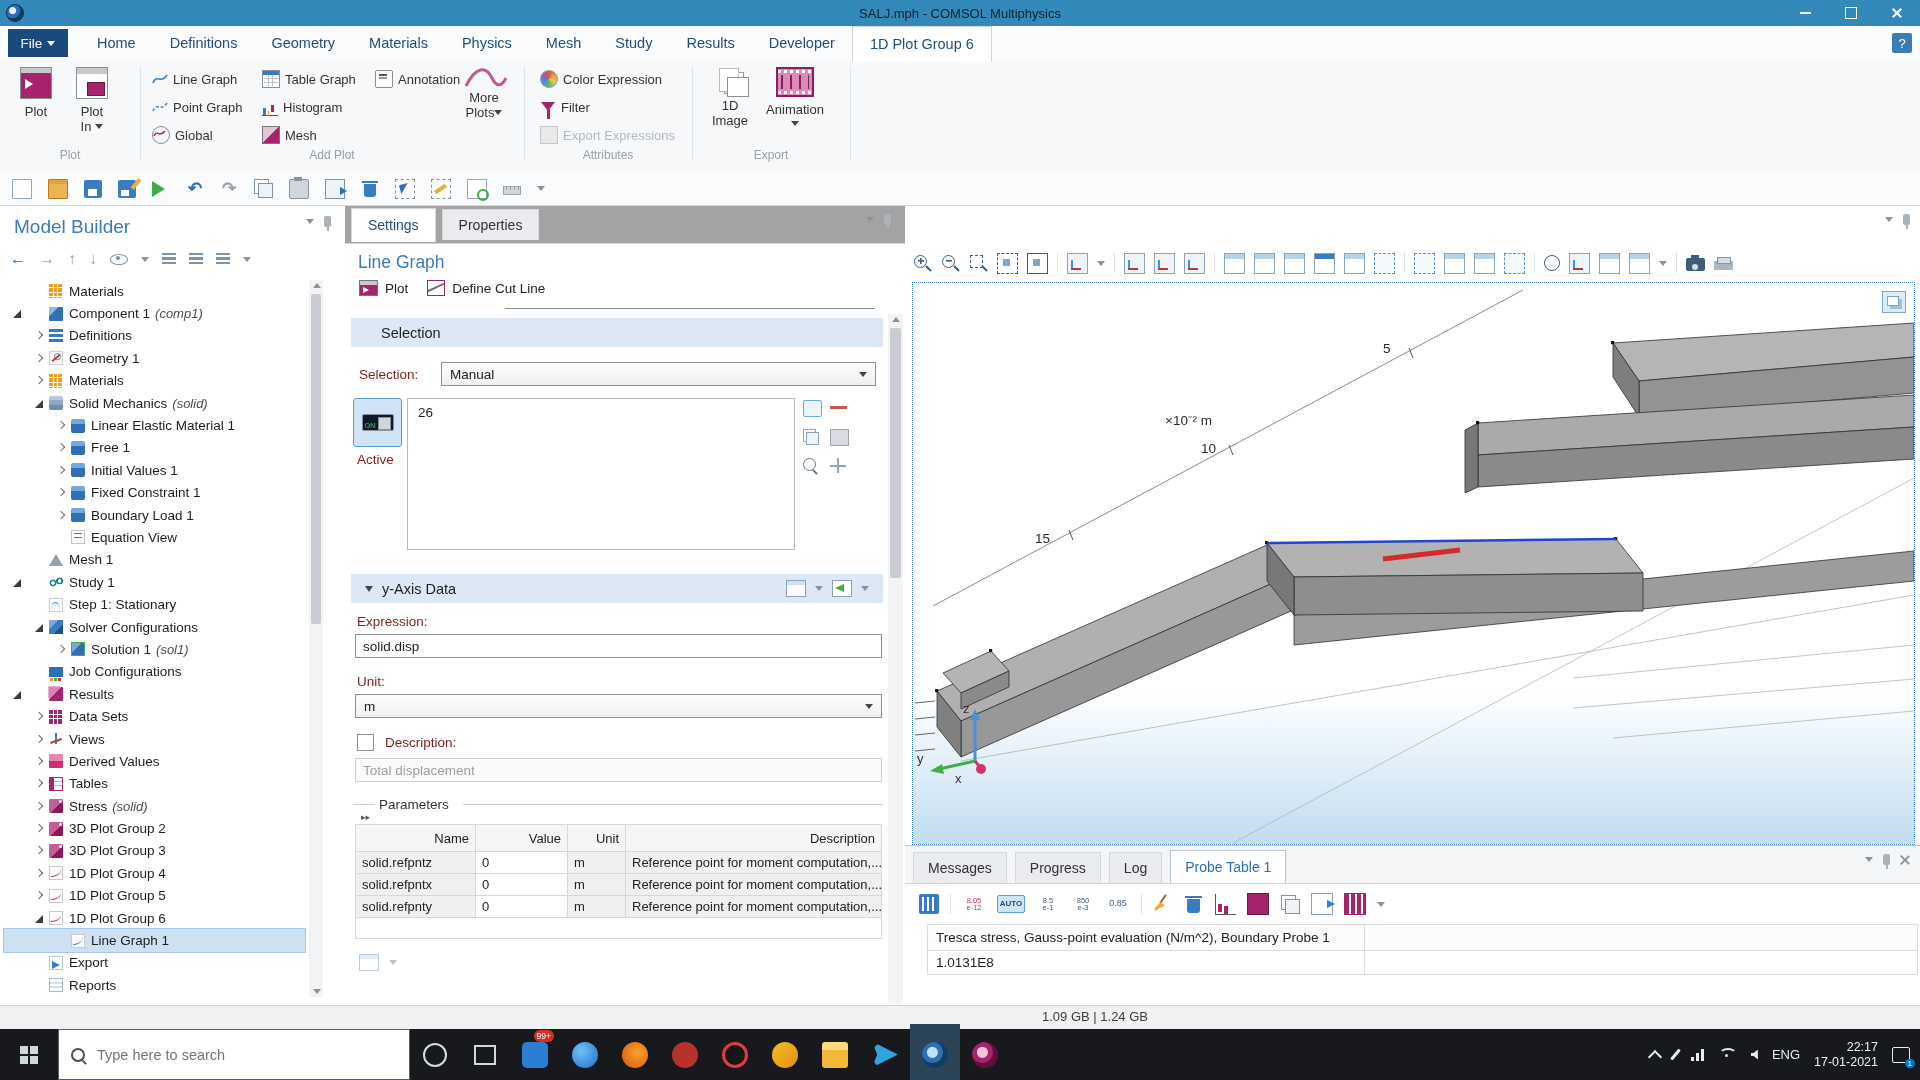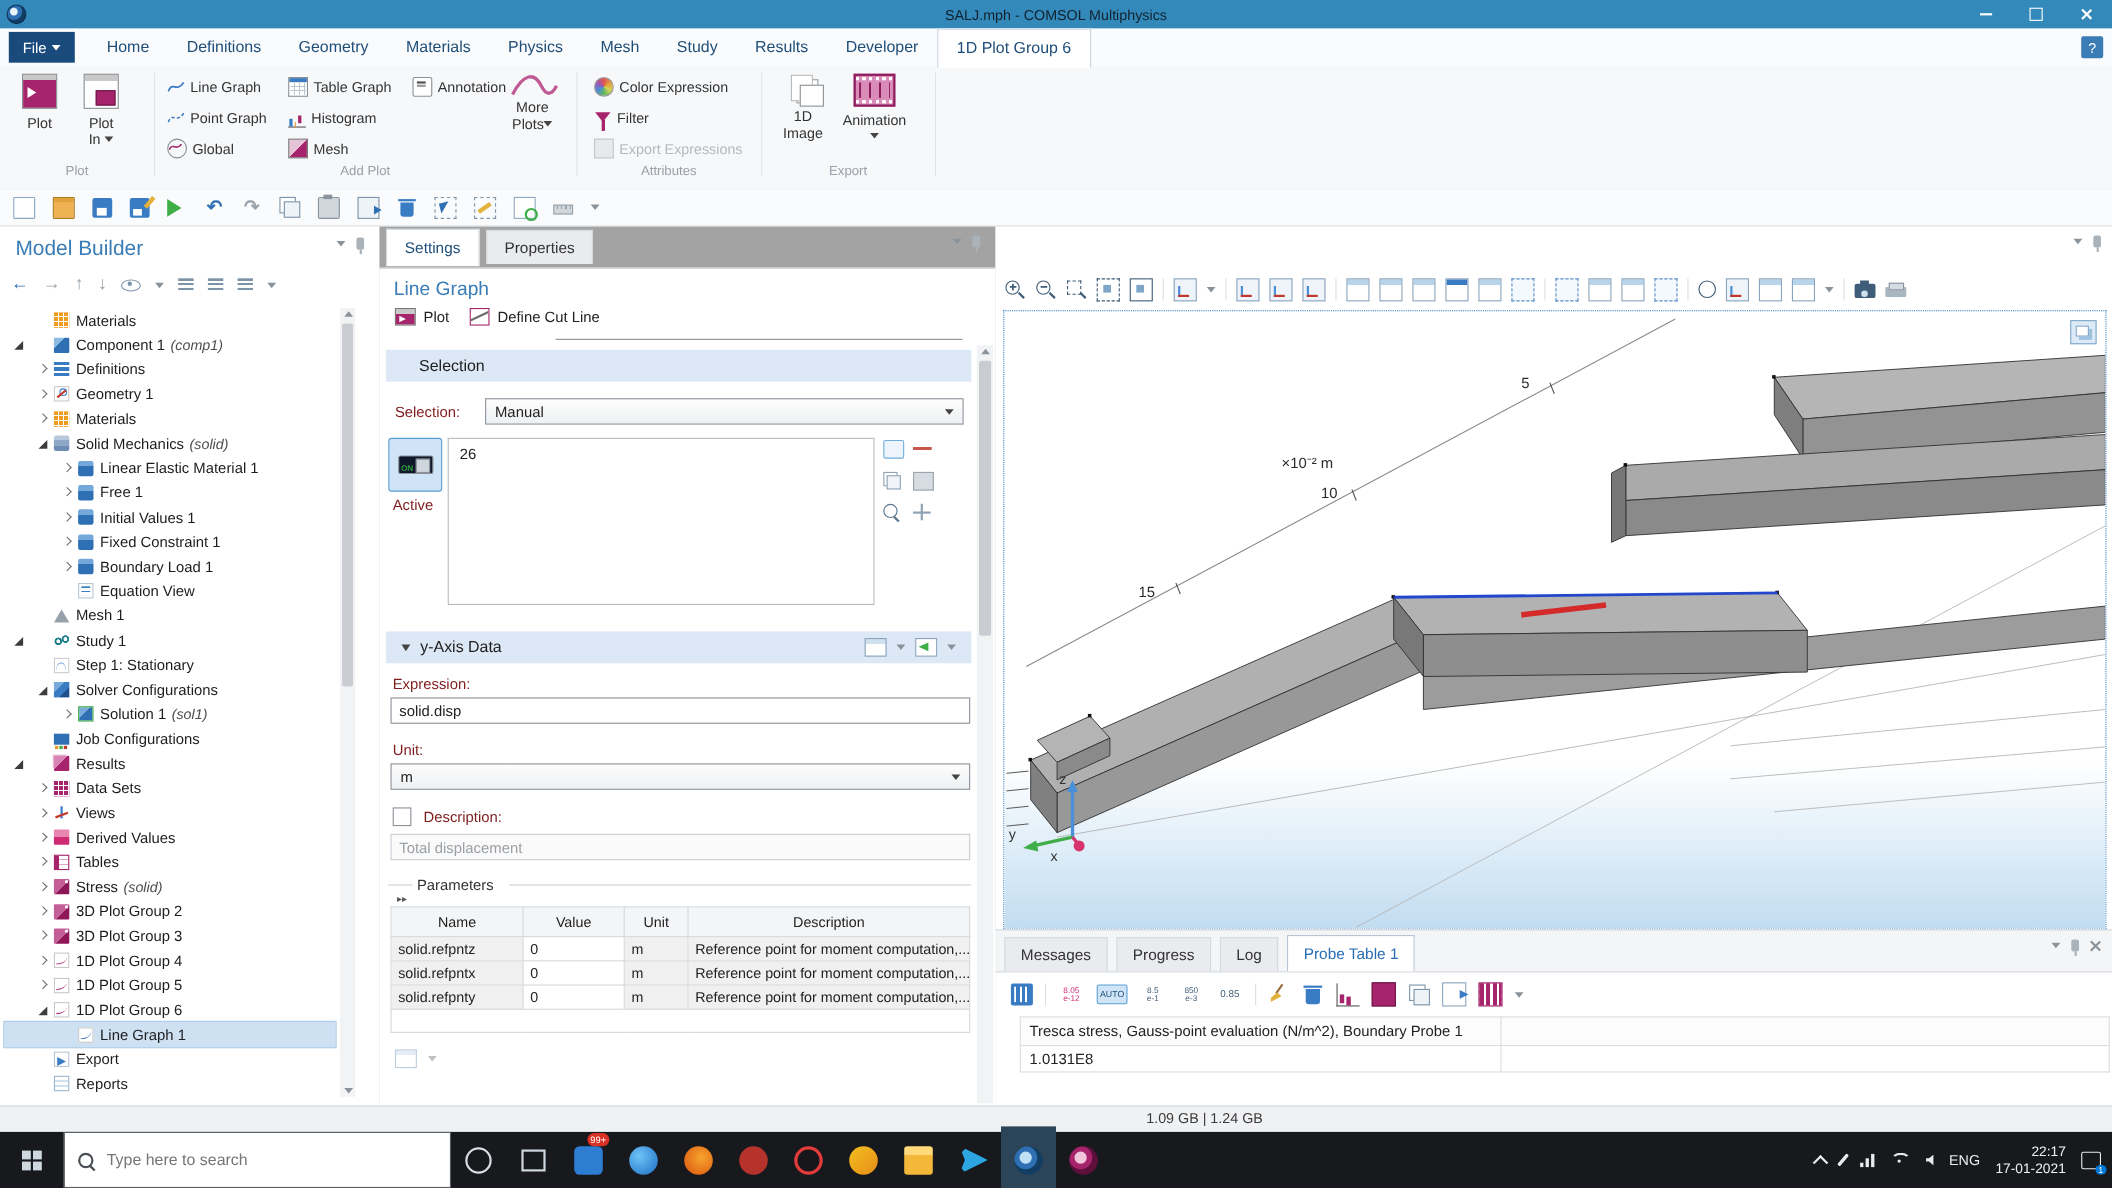--- a/index.html
+++ b/index.html
@@ -187,21 +187,21 @@
 .mi-zoom{border:1.6px solid #3f5d78;border-radius:50%;width:11px;height:11px}
 .mi-zoom::after{content:"";position:absolute;right:-3px;bottom:-3px;width:6px;height:2px;background:#3f5d78;transform:rotate(45deg)}
 .mi-move::before{content:"";position:absolute;left:7px;top:0;width:2px;height:15px;background:#7d93a8}
 .mi-move::after{content:"";position:absolute;left:0;top:6.5px;width:16px;height:2px;background:#7d93a8}
 .yico{width:18px;height:15px;border:1px solid #8aa4bd;background:linear-gradient(#cfe0ef 0 4px,#fff 4px)}
 .yico.grn{background:#fff;position:relative}
 .yico.grn::after{content:"";position:absolute;left:2px;top:3px;border-right:9px solid #3fae49;border-top:4.5px solid transparent;border-bottom:4.5px solid transparent}
 .chk{position:absolute;width:15px;height:15px;border:1px solid #8a9199;background:#fff}
 .fieldset-line{position:absolute;height:1px;background:#c9ced4}
 .ptable{position:absolute;left:10px;top:618px;width:527px;border:1px solid #c3c8cd;border-collapse:collapse;font-size:13px;table-layout:fixed}
-.ptable th{background:#f4f5f7;font-weight:normal;text-align:center;padding:4px 6px;border:1px solid #d4d8dc;height:18px}
+.ptable th{background:#f4f5f7;font-weight:normal;text-align:right;padding:4px 6px;border:1px solid #d4d8dc;height:18px}
 .ptable td{padding:3px 6px;border:1px solid #d4d8dc;background:#f0f0f1;white-space:nowrap;overflow:hidden}
 .ptable td.val{background:#fff}
 .marker{position:absolute;font-size:9px;color:#555}
 
 .gtabs{position:absolute;left:0;top:0;height:37px;width:100%;border-bottom:1px solid #d4d9de;background:#f4f5f7;display:flex;align-items:flex-end}
 .gtab{height:30px;padding:0 14px;display:flex;align-items:center;font-size:14px;background:#e9ebee;border:1px solid #d4d9de;border-bottom:none;margin-left:8px;color:#333}
 .gtab.active{background:#fff;color:#2a6db5;height:32px;border-color:#b9c6d2}
 #gtools{position:absolute;left:8px;top:42px;height:30px;display:flex;align-items:center;gap:9px}
 .gsep{width:1px;height:20px;background:#dcdfe3}
 .gi{width:19px;height:19px;position:relative}
@@ -229,21 +229,21 @@
 #cornerbtn::after{content:"";position:absolute;left:4px;top:4px;width:10px;height:8px;background:#fff;border:1px solid #7fa6c8;box-shadow:3px 3px 0 #9fc2de}
 .triadlab{position:absolute;font-size:13px;color:#333}
 
 #bot{position:absolute;left:0;top:639px;width:1015px;height:160px;background:#fff;border-top:1px solid #c3c9cf}
 #bottools{position:absolute;left:14px;top:44px;height:28px;display:flex;align-items:center;gap:11px}
 .pbic{width:20px;height:20px;position:relative}
 .pb-set{background:#3a7cc4;border-radius:2px}
 .pb-set::after{content:"";position:absolute;left:3px;top:3px;width:14px;height:14px;background:repeating-linear-gradient(90deg,#fff 0 2px,#0000 2px 5px)}
 .prec{font-size:7.5px;line-height:7.5px;text-align:center;color:#3f5d78;width:24px}
 .prec.pink{color:#cf2b74}
-.prec.autoh{border:1.4px solid #5a9fd4;background:#cfe4f6;border-radius:2px;padding:4px 1px;font-size:8px;font-weight:normal;color:#1f4e79}
+.prec.autoh{border:1.4px solid #5a9fd4;background:#cfe4f6;border-radius:2px;padding:4px 1px;font-size:8px;font-weight:bold;color:#1f4e79}
 .pb-broom{overflow:visible}
 .pb-broom::before{content:"";position:absolute;left:9px;top:0;width:2px;height:10px;background:#9a6f3f;transform:rotate(35deg)}
 .pb-broom::after{content:"";position:absolute;left:2px;top:8px;width:10px;height:9px;background:#e3b23c;clip-path:polygon(0 100%,100% 40%,60% 0,0 60%)}
 .pb-del{background:#3a7cc4;border-radius:0 0 3px 3px;width:13px;height:14px;margin:5px 0 0 3px}
 .pb-del::before{content:"";position:absolute;left:-2px;top:-3px;width:17px;height:2px;background:#3a7cc4}
 .pb-plot{border-left:1.6px solid #555;border-bottom:1.6px solid #555}
 .pb-plot::after{content:"";position:absolute;left:2px;bottom:2px;width:4px;height:8px;background:#a5246b;box-shadow:6px 2px 0 #a5246b}
 .pb-color{background:#a5246b;border:1px solid #6d1746}
 .pb-copy{border:1.4px solid #7d93a8;background:#eef3f8;box-shadow:-4px -4px 0 -1px #fff,-4px -4px 0 0 #7d93a8;width:13px;height:13px;margin:5px 0 0 5px}
 .pb-exp{border:1px solid #8aa4bd;background:#fff}

